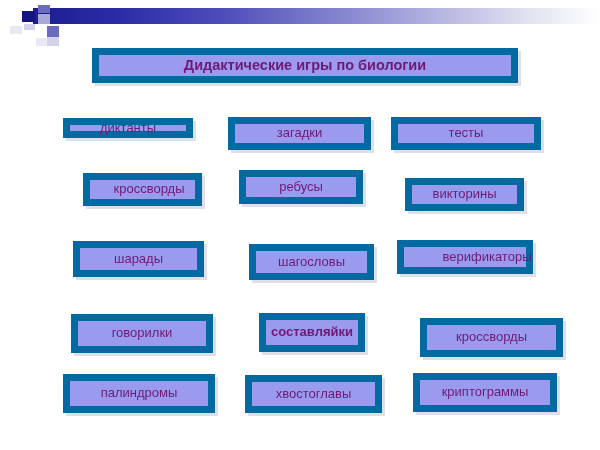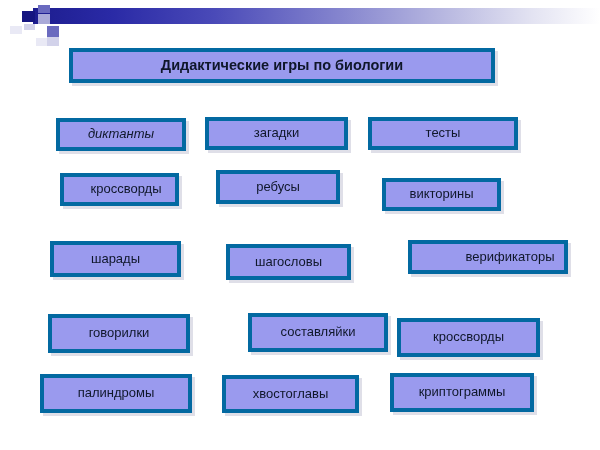--- a/index.html
+++ b/index.html
@@ -39,30 +39,31 @@
   .sq-mid    { background: #6a6abf; }
   .sq-light  { background: #a9a9d8; }
   .sq-pale   { background: #d2d2ea; }
   .sq-faint  { background: #e9e9f5; }
 
   
   .tbox {
     position: absolute;
     box-sizing: border-box;
     background: #9a9aee;
-    border: 4px solid #0369a1;
+    border: 7px solid #0369a1;
     box-shadow: 3px 3px 0 rgba(150,150,180,0.30);
     display: flex;
     align-items: center;
     justify-content: center;
-    color: #0f172a;
+    color: #701a75;
     font-size: 13px;
     line-height: 1.1;
     text-align: center;
     white-space: nowrap;
+    margin-left: 23px;
   }
   .tbox.title {
     font-weight: bold;
     font-size: 14.5px;
   }
 </style>
 </head>
 <body>
 
 <div id="slide">
@@ -76,30 +77,30 @@
       <div class="deco-sq sq-faint" style="left: 10px; top: 26px; width: 12px; height: 8px;"></div>
       <div class="deco-sq sq-mid" style="left: 47px; top: 26px; width: 12px; height: 11px;"></div>
       <div class="deco-sq sq-pale" style="left: 47px; top: 37px; width: 12px; height: 9px;"></div>
       <div class="deco-sq sq-faint" style="left: 36px; top: 38px; width: 11px; height: 8px;"></div>
     </div>
 
   <div id="title-slot">
       <div class="tbox title" style="left: 69px; top: 48px; width: 426px; height: 35px;">Дидактические игры по биологии</div>
     </div>
   <div id="boxes">
-      <div class="tbox" style="left: 56px; top: 118px; width: 130px; height: 33px; font-style: italic;">диктанты</div>
+      <div class="tbox" style="left: 40px; top: 118px; width: 130px; height: 20px;">диктанты</div>
       <div class="tbox" style="left: 205px; top: 117px; width: 143px; height: 33px;">загадки</div>
       <div class="tbox" style="left: 368px; top: 117px; width: 150px; height: 33px;">тесты</div>
       <div class="tbox" style="left: 60px; top: 173px; width: 119px; height: 33px; padding-left: 13px;">кроссворды</div>
       <div class="tbox" style="left: 216px; top: 170px; width: 124px; height: 34px;">ребусы</div>
       <div class="tbox" style="left: 382px; top: 178px; width: 119px; height: 33px;">викторины</div>
       <div class="tbox" style="left: 50px; top: 241px; width: 131px; height: 36px;">шарады</div>
       <div class="tbox" style="left: 226px; top: 244px; width: 125px; height: 36px;">шагословы</div>
-      <div class="tbox" style="left: 408px; top: 240px; width: 160px; height: 34px; padding-left: 44px;">верификаторы</div>
+      <div class="tbox" style="left: 374px; top: 240px; width: 136px; height: 34px; padding-left: 44px;">верификаторы</div>
       <div class="tbox" style="left: 48px; top: 314px; width: 142px; height: 39px;">говорилки</div>
-      <div class="tbox" style="left: 248px; top: 313px; width: 140px; height: 39px;">составляйки</div>
+      <div class="tbox" style="left: 236px; top: 313px; width: 106px; height: 39px; font-weight: bold;">составляйки</div>
       <div class="tbox" style="left: 397px; top: 318px; width: 143px; height: 39px;">кроссворды</div>
       <div class="tbox" style="left: 40px; top: 374px; width: 152px; height: 39px;">палиндромы</div>
       <div class="tbox" style="left: 222px; top: 375px; width: 137px; height: 38px;">хвостоглавы</div>
       <div class="tbox" style="left: 390px; top: 373px; width: 144px; height: 39px;">криптограммы</div>
     </div>
 
 </div>
 
 </body></html>

